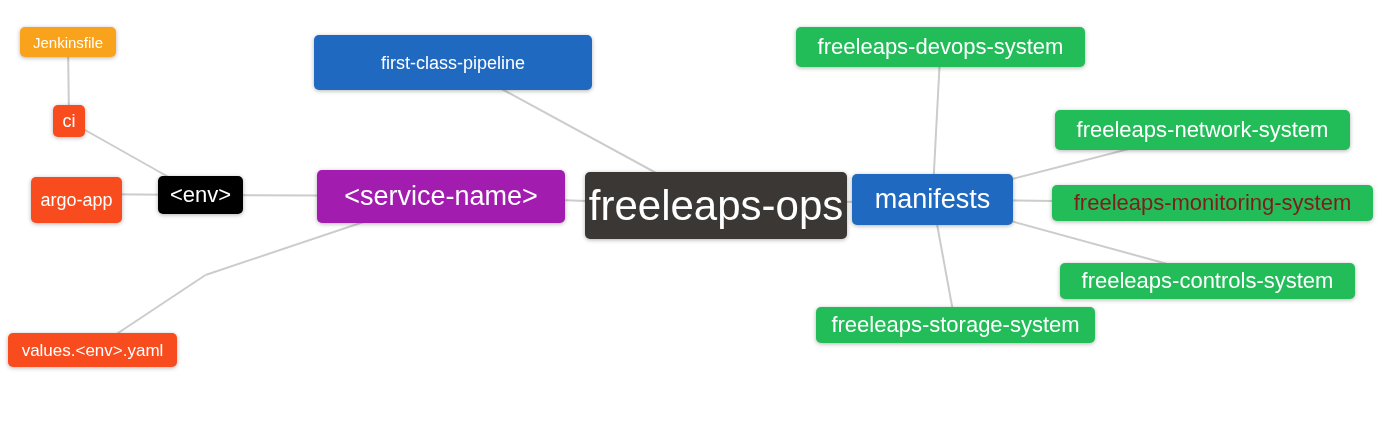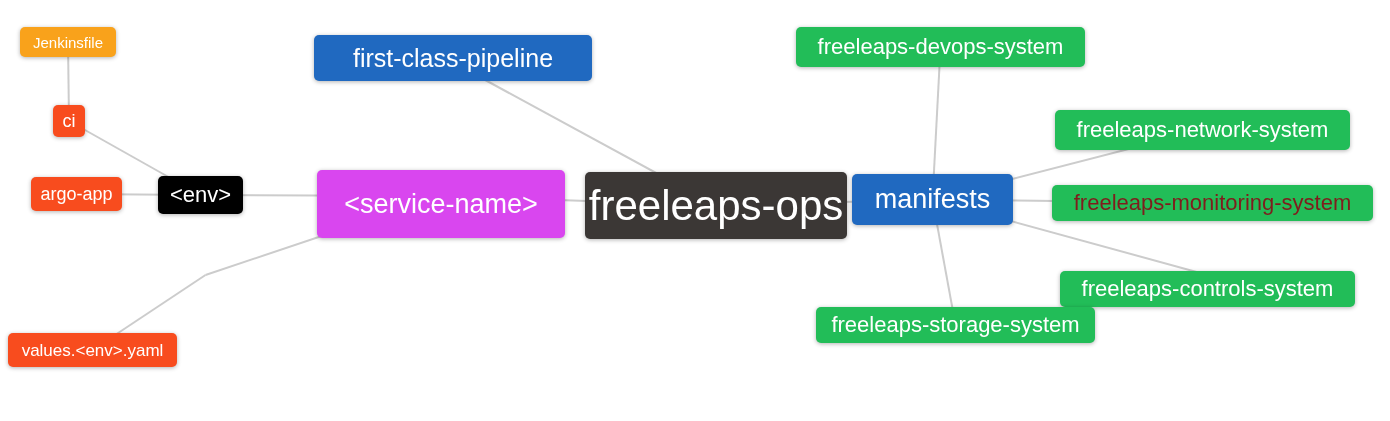--- a/index.html
+++ b/index.html
@@ -48,52 +48,52 @@
       <line x1="205.5" y1="275" x2="92.5" y2="350" stroke="#cccccc" stroke-width="2"></line>
       <line x1="932.5" y1="199.5" x2="940.5" y2="47" stroke="#cccccc" stroke-width="2"></line>
       <line x1="932.5" y1="199.5" x2="1202.5" y2="130" stroke="#cccccc" stroke-width="2"></line>
       <line x1="932.5" y1="199.5" x2="1212.5" y2="203" stroke="#cccccc" stroke-width="2"></line>
       <line x1="932.5" y1="199.5" x2="1207.5" y2="275" stroke="#cccccc" stroke-width="2"></line>
       <line x1="932.5" y1="199.5" x2="955.5" y2="325" stroke="#cccccc" stroke-width="2"></line>
     </svg>
 <div class="node" style="left: 585px; top: 172px; width: 262px; height: 67px; background: rgb(59, 55, 53); font-size: 42px;">
       <span style="color: rgb(255, 255, 255);">freeleaps-ops</span>
     </div>
-    <div class="node" style="left: 314px; top: 35px; width: 278px; height: 46px; background: rgb(32, 105, 192); font-size: 25px;">
+    <div class="node" style="left: 314px; top: 35px; width: 278px; height: 55px; background: rgb(32, 105, 192); font-size: 18px;">
       <span style="color: rgb(255, 255, 255);">first-class-pipeline</span>
     </div>
-    <div class="node" style="left: 317px; top: 170px; width: 248px; height: 68px; background: #d946ef; font-size: 27px;">
+    <div class="node" style="left: 317px; top: 170px; width: 248px; height: 53px; background: #a21caf; font-size: 27px;">
       <span style="color: rgb(255, 255, 255);">&lt;service-name&gt;</span>
     </div>
     <div class="node" style="left: 852px; top: 174px; width: 161px; height: 51px; background: rgb(32, 105, 192); font-size: 27px;">
       <span style="color: rgb(255, 255, 255);">manifests</span>
     </div>
     <div class="node" style="left: 158px; top: 176px; width: 85px; height: 38px; background: #000000; font-size: 22px;">
       <span style="color: rgb(255, 255, 255);">&lt;env&gt;</span>
     </div>
-    <div class="node" style="left: 31px; top: 177px; width: 91px; height: 34px; background: rgb(248, 76, 30); font-size: 18px;">
+    <div class="node" style="left: 31px; top: 177px; width: 91px; height: 46px; background: rgb(248, 76, 30); font-size: 18px;">
       <span style="color: rgb(255, 255, 255);">argo-app</span>
     </div>
     <div class="node" style="left: 53px; top: 105px; width: 32px; height: 32px; background: rgb(248, 76, 30); font-size: 18px;">
       <span style="color: rgb(255, 255, 255);">ci</span>
     </div>
     <div class="node" style="left: 20px; top: 27px; width: 96px; height: 30px; background: rgb(249, 162, 27); font-size: 15px;">
       <span style="color: rgb(255, 255, 255);">Jenkinsfile</span>
     </div>
     <div class="node" style="left: 8px; top: 333px; width: 169px; height: 34px; background: rgb(248, 76, 30); font-size: 17px;">
       <span style="color: rgb(255, 255, 255);">values.&lt;env&gt;.yaml</span>
     </div>
     <div class="node" style="left: 796px; top: 27px; width: 289px; height: 40px; background: rgb(34, 189, 88); font-size: 22px;">
       <span style="color: rgb(255, 255, 255);">freeleaps-devops-system</span>
     </div>
     <div class="node" style="left: 1055px; top: 110px; width: 295px; height: 40px; background: rgb(34, 189, 88); font-size: 22px;">
       <span style="color: rgb(255, 255, 255);">freeleaps-network-system</span>
     </div>
     <div class="node" style="left: 1052px; top: 185px; width: 321px; height: 36px; background: rgb(34, 189, 88); font-size: 22px;">
       <span style="color: #7f1d1d;">freeleaps-monitoring-system</span>
     </div>
-    <div class="node" style="left: 1060px; top: 271px; width: 295px; height: 36px; background: rgb(34, 189, 88); font-size: 22px;">
+    <div class="node" style="left: 1060px; top: 263px; width: 295px; height: 36px; background: rgb(34, 189, 88); font-size: 22px;">
       <span style="color: rgb(255, 255, 255);">freeleaps-controls-system</span>
     </div>
     <div class="node" style="left: 816px; top: 307px; width: 279px; height: 36px; background: rgb(34, 189, 88); font-size: 22px;">
       <span style="color: rgb(255, 255, 255);">freeleaps-storage-system</span>
     </div>
   </div>
 
 </body></html>

